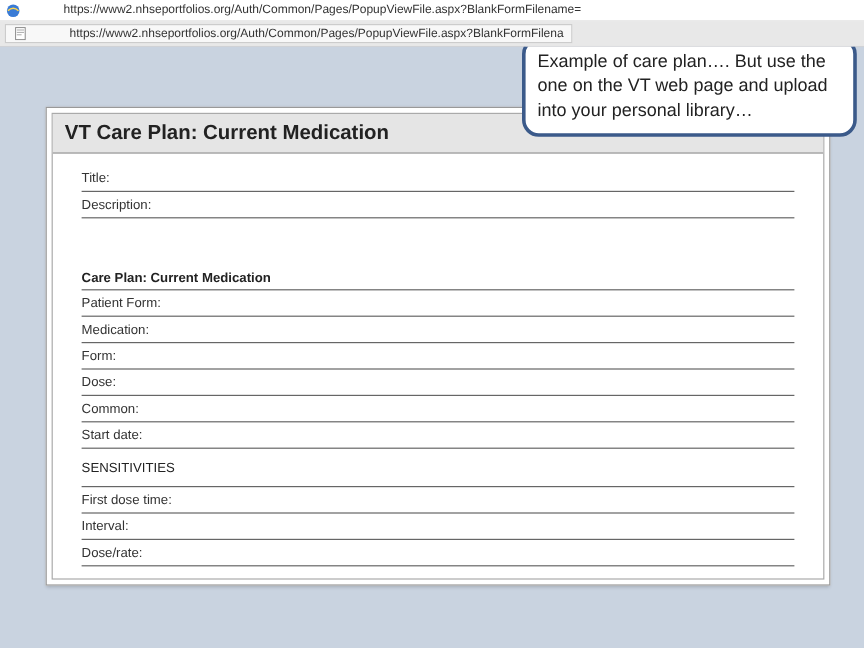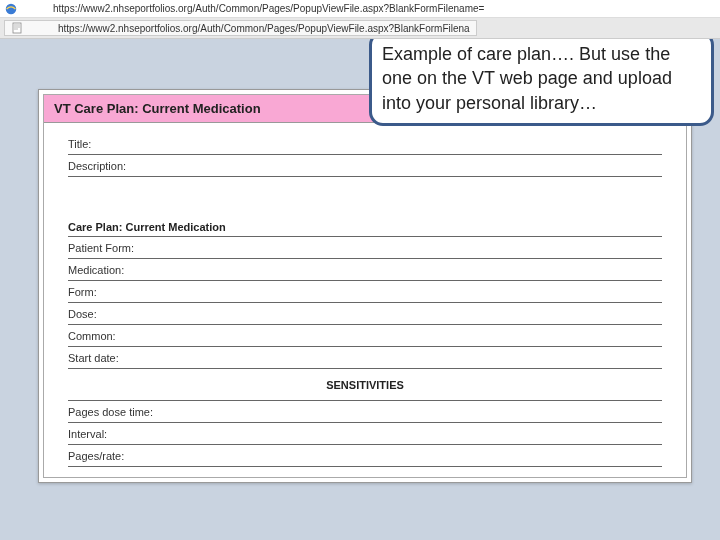--- a/index.html
+++ b/index.html
@@ -71,24 +71,24 @@
     border: 1px solid #999;
     margin: 30px 20px 0 30px;
     padding: 0;
     box-shadow: 0 1px 3px rgba(0,0,0,0.2);
   }
   .doc-border {
     border: 1px solid #aaa;
     margin: 4px;
   }
   .doc-header {
-    background: #f9a8d4;
+    background: #e5e5e5;
     border-bottom: 1px solid #999;
     padding: 6px 10px;
-    font-size: 13px;
+    font-size: 17px;
     font-weight: bold;
     color: #222;
   }
   .doc-body {
     padding: 10px 24px 10px 24px;
   }
   .field-row {
     border-bottom: 1px solid #666;
     padding: 4px 0 3px 0;
     min-height: 22px;
@@ -103,35 +103,34 @@
     color: #333;
     font-weight: normal;
   }
   .field-label.bold {
     font-weight: bold;
     color: #222;
     margin-top: 40px;
   }
   .section-label {
     font-size: 11px;
-    font-weight: bold;
+    font-weight: normal;
     color: #222;
     padding: 10px 0 4px 0;
-    text-align: center;
   }
   .callout {
     position: absolute;
     top: -8px;
     right: 6px;
-    width: 345px;
+    width: 279px;
     background: #fff;
     border: 3px solid #3b5a8a;
     border-radius: 14px;
     padding: 8px 10px;
-    font-size: 18px;
+    font-size: 15px;
     color: #222;
     z-index: 100;
     line-height: 1.35;
   }
   .ie-icon svg { width: 14px; height: 14px; }
   .page-icon svg { width: 12px; height: 12px; }
 </style>
 </head>
 <body>
 
@@ -194,25 +193,25 @@
           <span class="field-label">Common:</span>
         </div>
         <div class="field-row">
           <span class="field-label">Start date:</span>
         </div>
 
         <div class="section-label">SENSITIVITIES</div>
         <div class="field-row no-border" style="border-bottom:1px solid #666; min-height:6px; padding:0;"></div>
 
         <div class="field-row">
-          <span class="field-label">Pages dose time:</span>
+          <span class="field-label">First dose time:</span>
         </div>
         <div class="field-row">
           <span class="field-label">Interval:</span>
         </div>
         <div class="field-row">
-          <span class="field-label">Pages/rate:</span>
+          <span class="field-label">Dose/rate:</span>
         </div>
 
       </div>
     </div>
   </div>
 </div>
 
 </body></html>

